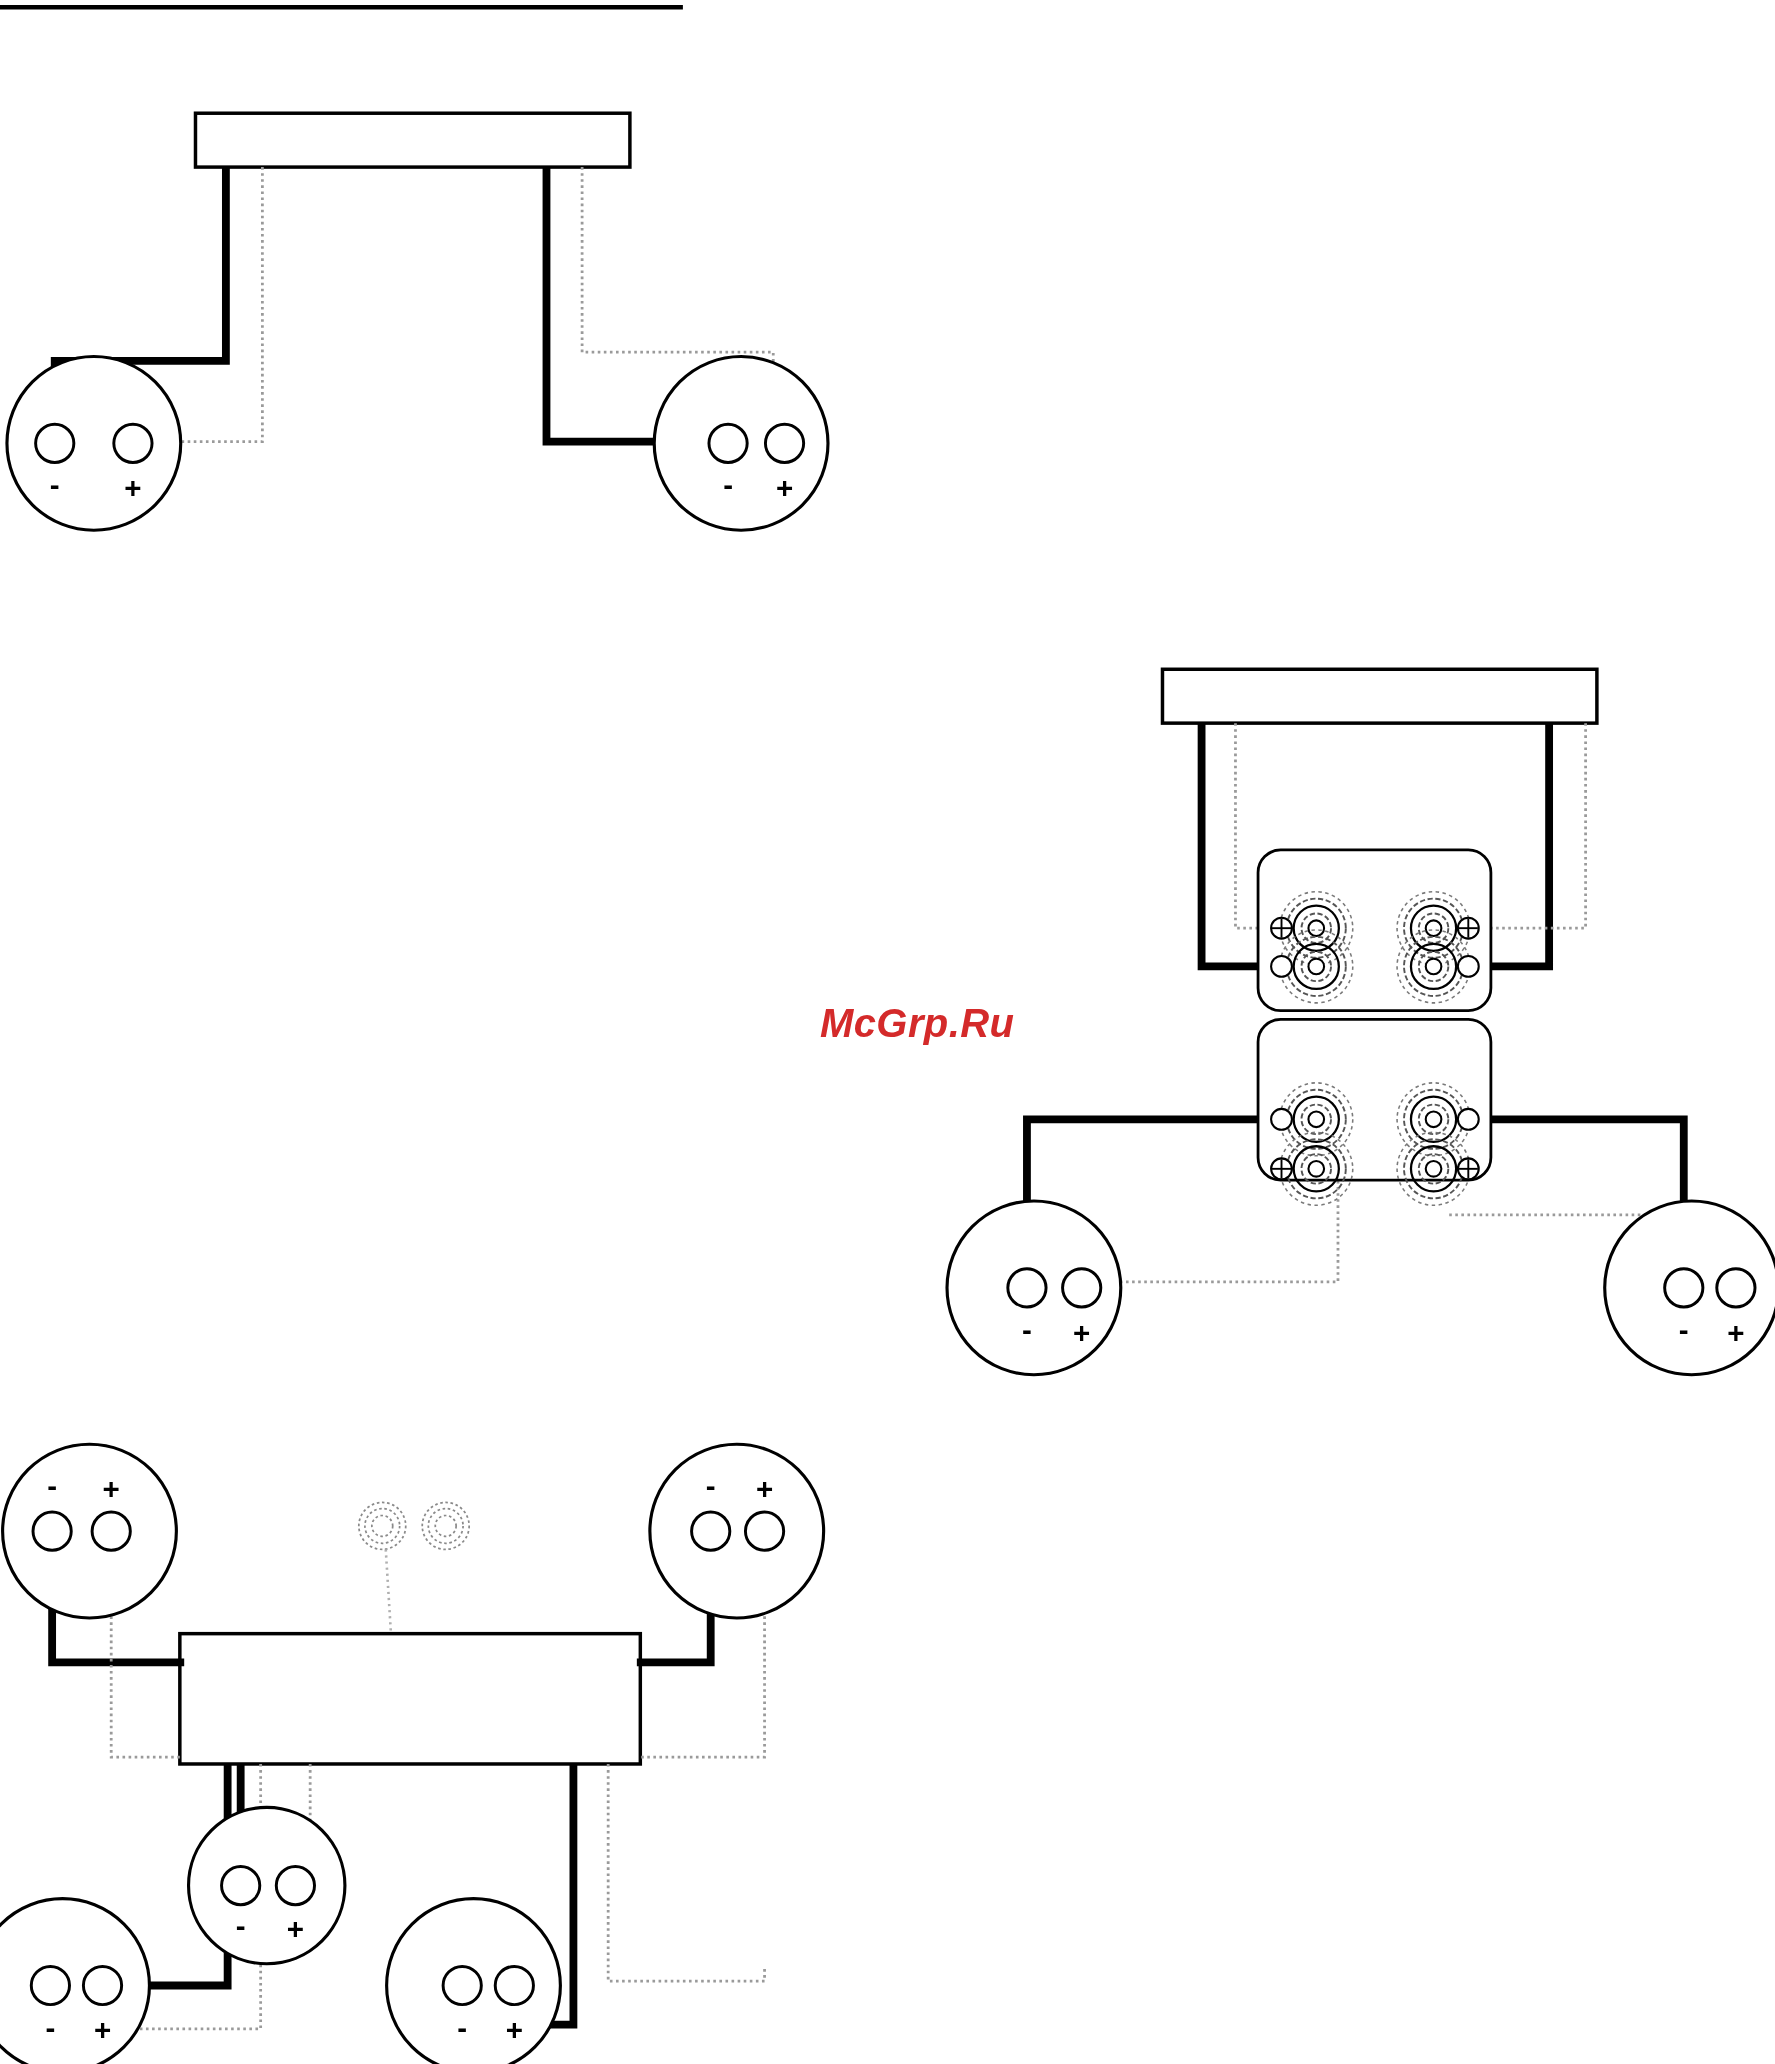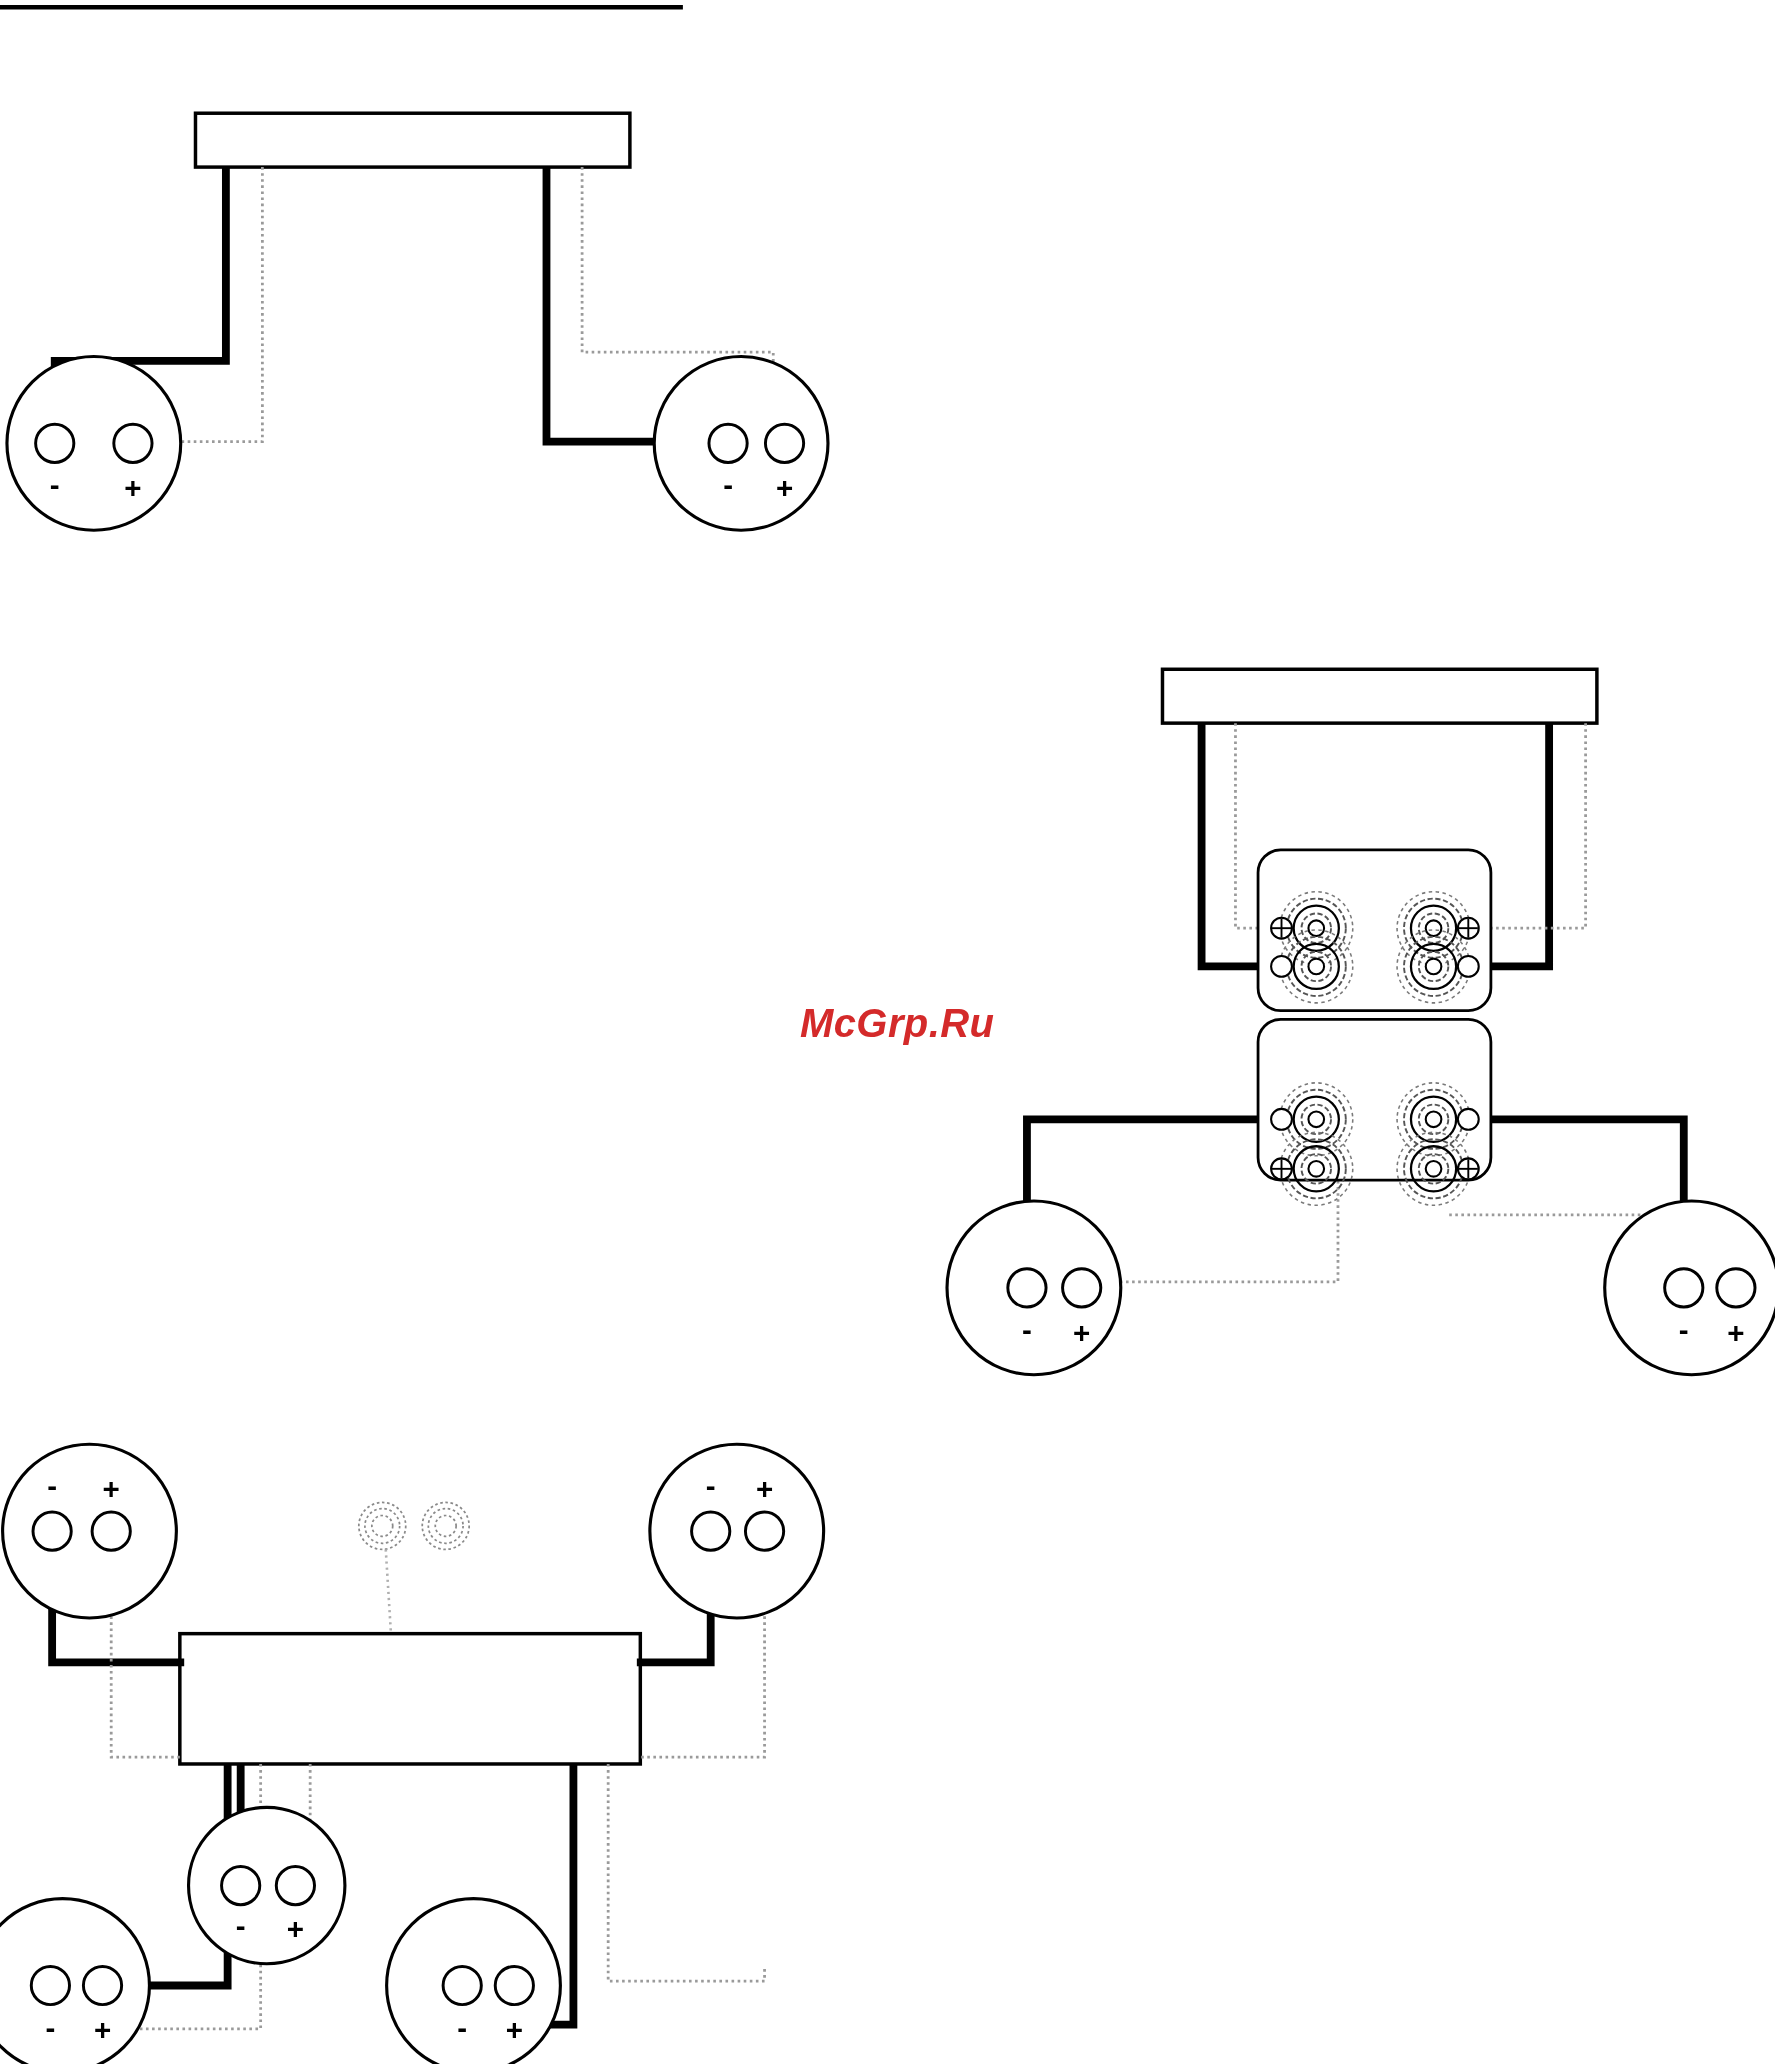--- a/index.html
+++ b/index.html
@@ -112,20 +112,21 @@
     stroke-dasharray: 3 3;
   }
   .watermark {
     position: absolute;
     font-family: "Liberation Sans", sans-serif;
     font-style: italic;
     font-weight: bold;
     font-size: 40px;
     letter-spacing: 0.4px;
     white-space: nowrap;
+    margin-left: 20px;
   }
 </style>
 </head>
 <body>
 
 <div id="diagram-root">
 
   <svg width="1775" height="2064" viewBox="0 0 2043 2375">
 
     <line class="rule" x1="0" y1="8" x2="786" y2="8"></line>

